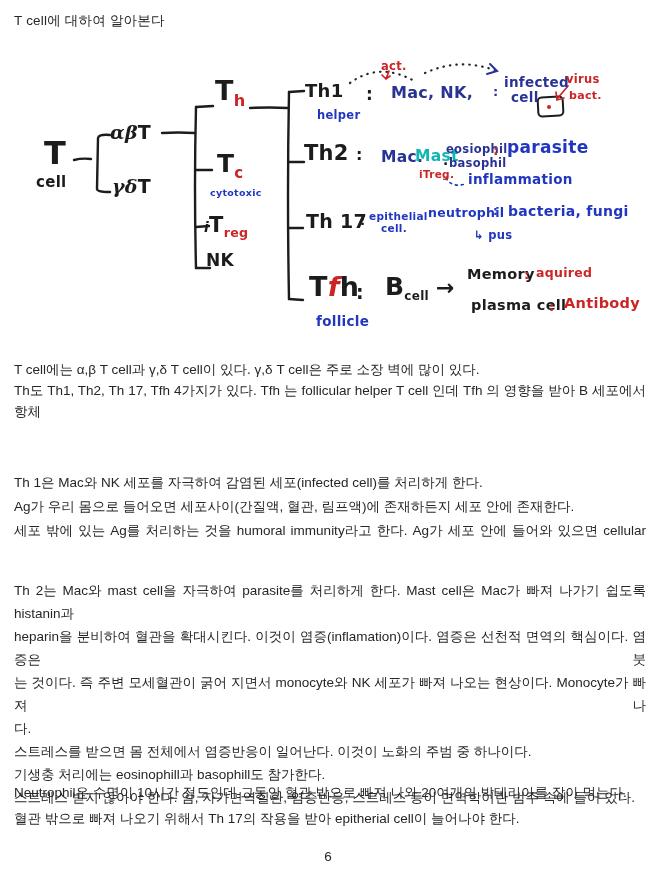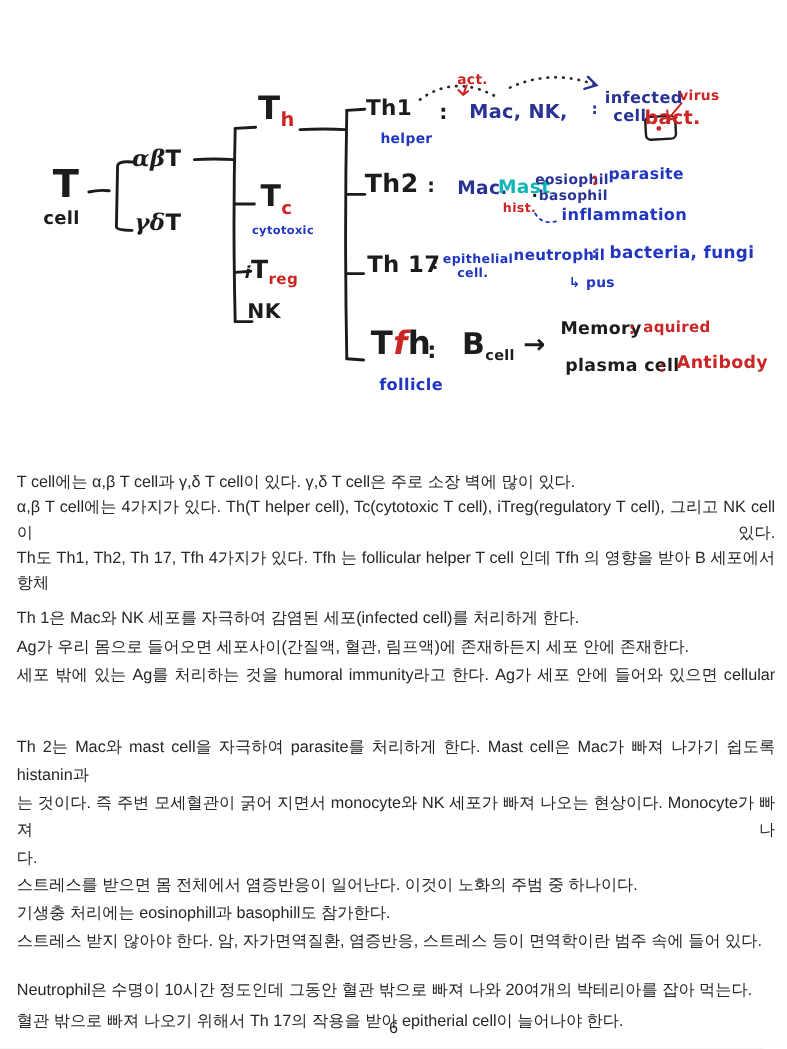--- a/index.html
+++ b/index.html
@@ -17,34 +17,35 @@
   .it{font-style:italic}
   .gk{font-family:"DejaVu Serif",serif;font-style:italic;font-weight:700}
   .sub{position:relative;top:.40em;font-size:.60em}
   .s-bk{stroke:#1c1c1c;fill:none;stroke-width:2.4;stroke-linecap:round}
   .s-th{stroke:#1c1c1c;fill:none;stroke-width:2;stroke-linecap:round}
   .s-dot{stroke:#26262a;fill:none;stroke-width:2.2;stroke-linecap:round;stroke-dasharray:.5 6}
   .s-nv{stroke:#283394;fill:none;stroke-width:2;stroke-linecap:round}
   .s-rd{stroke:#cc2525;fill:none;stroke-width:1.7;stroke-linecap:round}
   .s-bldot{stroke:#2136c0;fill:none;stroke-width:1.6;stroke-linecap:round;stroke-dasharray:2 4}
   
-  .para{position:absolute;left:14px;width:632px;font-size:13.5px;letter-spacing:0;margin-top:32px;}
+  .para{position:absolute;left:14px;width:632px;font-size:13.5px;letter-spacing:0;}
   .para div{white-space:nowrap;}
   .p1 div{line-height:21px}
   .p2 div{line-height:24px}
   .p3 div{line-height:23px}
   .p4 div{line-height:25.5px}
   .full{white-space:normal !important;text-align:justify;text-align-last:justify;}
   .pagenum{position:absolute;left:0;top:849px;width:656px;text-align:center;font-size:13.5px;}
 </style>
 </head>
 <body>
 
 <div class="page">
 
+  <div class="title">T cell에 대하여 알아본다</div>
 
   <div class="diagram">
     <svg width="656" height="300" viewBox="0 0 656 300">
 
       <path class="s-bk" d="M74,105 Q82,103 91,104"></path>
       <path class="s-bk" d="M110,80 Q99,79 98,83 L97,134 Q97,137 110,137"></path>
 
       <path class="s-bk" d="M162,78 Q178,77 195,78"></path>
       <path class="s-bk" d="M196,52 Q194,130 196,213"></path>
       <path class="s-bk" d="M196,52 L213,51"></path>
@@ -85,33 +86,33 @@
 
     <span class="d" style="left:305px;top:27px;font-size:18px">Th1</span>
     <span class="d bl" style="left:317px;top:55px;font-size:11.5px">helper</span>
     <span class="d" style="left:366px;top:31px;font-size:17px">:</span>
     <span class="d rd" style="left:381px;top:6px;font-size:11.5px">act.</span>
     <span class="d nv" style="left:391px;top:30px;font-size:16px">Mac, NK,</span>
     <span class="d nv" style="left:493px;top:30px;font-size:13px">:</span>
     <span class="d nv" style="left:504px;top:21px;font-size:13.5px">infected</span>
     <span class="d nv" style="left:511px;top:36px;font-size:13.5px">cell</span>
     <span class="d rd" style="left:566px;top:19px;font-size:11.5px">virus</span>
-    <span class="d rd" style="left:537px;top:35px;font-size:16px">bact.</span>
+    <span class="d rd" style="left:569px;top:35px;font-size:11px">bact.</span>
 
     <span class="d" style="left:304px;top:88px;font-size:21px">Th2</span>
     <span class="d" style="left:356px;top:92px;font-size:16px">:</span>
     <span class="d nv" style="left:381px;top:95px;font-size:15.5px">Mac.</span>
     <span class="d tl" style="left:415px;top:94px;font-size:15.5px">Mast</span>
-    <span class="d rd" style="left:419px;top:114px;font-size:10.5px">hist.</span>
+    <span class="d rd" style="left:419px;top:114px;font-size:10.5px">iTreg.</span>
     <span class="d" style="left:443px;top:98px;font-size:14px">.</span>
     <span class="d nv" style="left:446px;top:89px;font-size:11.5px">eosiophil</span>
     <span class="d nv" style="left:449px;top:103px;font-size:11.5px">basophil</span>
     <span class="d bl" style="left:468px;top:118px;font-size:13.5px">inflammation</span>
     <span class="d rd" style="left:493px;top:88px;font-size:14px">:</span>
-    <span class="d bl" style="left:507px;top:84px;font-size:13px">parasite</span>
+    <span class="d bl" style="left:507px;top:84px;font-size:17px">parasite</span>
 
     <span class="d" style="left:306px;top:157px;font-size:19px">Th 17</span>
     <span class="d" style="left:360px;top:159px;font-size:13px">:</span>
     <span class="d bl" style="left:369px;top:156px;font-size:10.5px">epithelial</span>
     <span class="d bl" style="left:381px;top:168px;font-size:10.5px">cell.</span>
     <span class="d bl" style="left:428px;top:152px;font-size:12.5px">neutrophil</span>
     <span class="d bl" style="left:474px;top:175px;font-size:11.5px">↳ pus</span>
     <span class="d bl" style="left:493px;top:150px;font-size:12px">:</span>
     <span class="d bl" style="left:508px;top:149px;font-size:14px">bacteria, fungi</span>
 
@@ -123,32 +124,32 @@
     <span class="d" style="left:467px;top:212px;font-size:14.5px">Memory</span>
     <span class="d rd" style="left:524px;top:213px;font-size:13px">:</span>
     <span class="d rd" style="left:536px;top:212px;font-size:12.5px">aquired</span>
     <span class="d" style="left:471px;top:243px;font-size:14.5px">plasma cell</span>
     <span class="d rd" style="left:549px;top:245px;font-size:13px">:</span>
     <span class="d rd" style="left:564px;top:241px;font-size:14.5px">Antibody</span>
   </div>
 
   <div class="para p1" style="top:359px">
     <div>T cell에는 α,β T cell과 γ,δ T cell이 있다. γ,δ T cell은 주로 소장 벽에 많이 있다.</div>
-    <div class="full">α,β T cell에는 4가지가 있다. Th(T helper cell), Tc(cytotoxic T cell), iTreg(regulatory T cell), 그리고 NK cell이 있다.</div>
     <div class="full">Th도 Th1, Th2, Th 17, Tfh 4가지가 있다. Tfh 는 follicular helper T cell 인데 Tfh 의 영향을 받아 B 세포에서 항체</div>
   </div>
 
   <div class="para p2" style="top:471px">
     <div>Th 1은 Mac와 NK 세포를 자극하여 감염된 세포(infected cell)를 처리하게 한다.</div>
     <div>Ag가 우리 몸으로 들어오면 세포사이(간질액, 혈관, 림프액)에 존재하든지 세포 안에 존재한다.</div>
     <div class="full">세포 밖에 있는 Ag를 처리하는 것을 humoral immunity라고 한다. Ag가 세포 안에 들어와 있으면 cellular</div>
   </div>
 
   <div class="para p3" style="top:579px">
     <div class="full">Th 2는 Mac와 mast cell을 자극하여 parasite를 처리하게 한다. Mast cell은 Mac가 빠져 나가기 쉽도록 histanin과</div>
+    <div class="full">heparin을 분비하여 혈관을 확대시킨다. 이것이 염증(inflamation)이다. 염증은 선천적 면역의 핵심이다. 염증은 붓</div>
     <div class="full">는 것이다. 즉 주변 모세혈관이 굵어 지면서 monocyte와 NK 세포가 빠져 나오는 현상이다. Monocyte가 빠져 나</div>
     <div>다.</div>
     <div>스트레스를 받으면 몸 전체에서 염증반응이 일어난다. 이것이 노화의 주범 중 하나이다.</div>
     <div>기생충 처리에는 eosinophill과 basophill도 참가한다.</div>
     <div>스트레스 받지 않아야 한다. 암, 자가면역질환, 염증반응, 스트레스 등이 면역학이란 범주 속에 들어 있다.</div>
   </div>
 
   <div class="para p4" style="top:780px">
     <div>Neutrophil은 수명이 10시간 정도인데 그동안 혈관 밖으로 빠져 나와 20여개의 박테리아를 잡아 먹는다.</div>
     <div>혈관 밖으로 빠져 나오기 위해서 Th 17의 작용을 받아 epitherial cell이 늘어나야 한다.</div>

